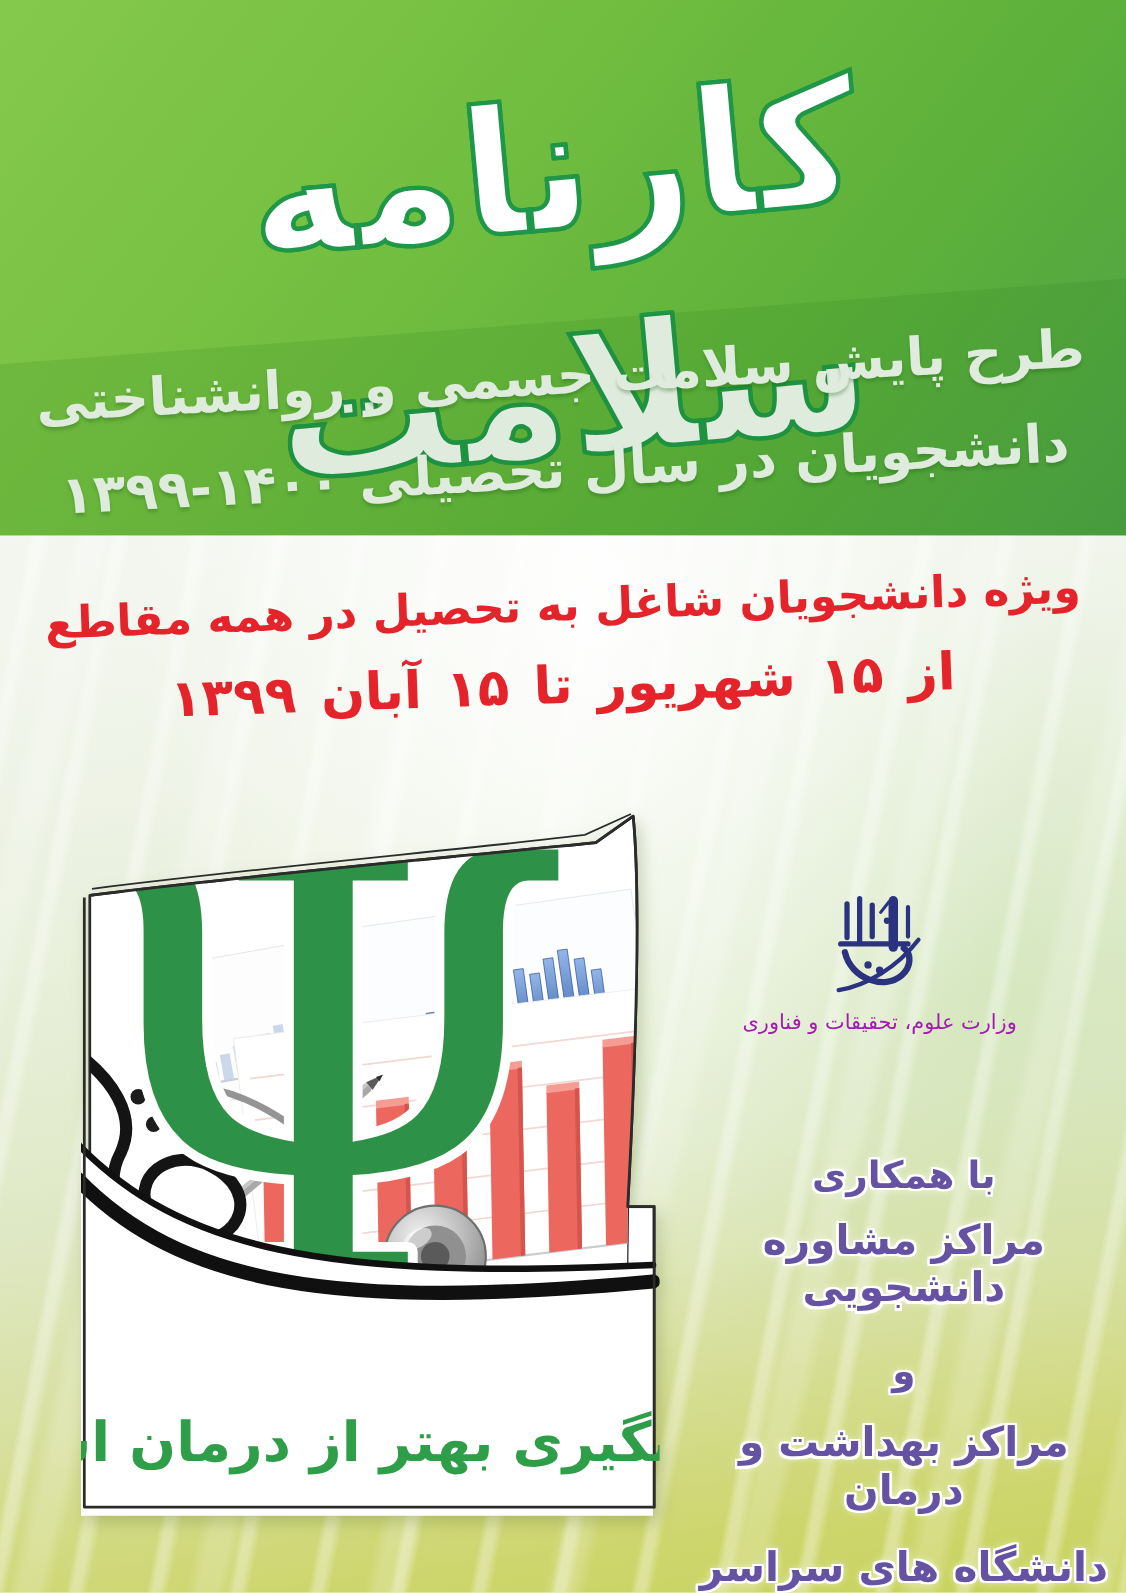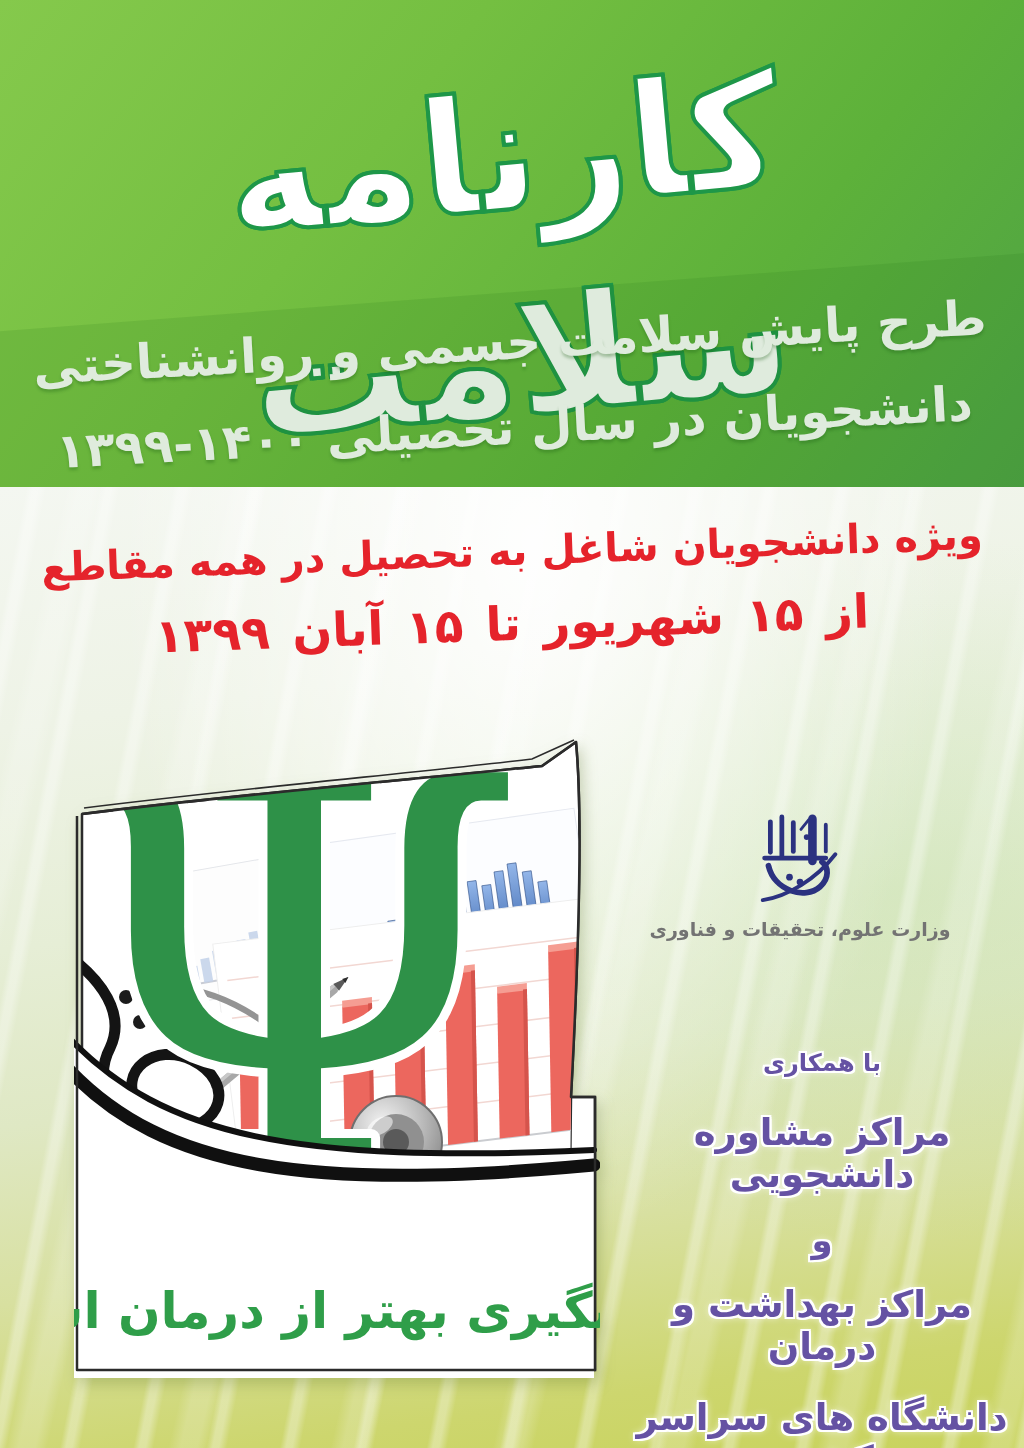--- a/index.html
+++ b/index.html
@@ -44,31 +44,31 @@
     font-size:47px;font-weight:bold;color:#e5232b;word-spacing:6px;
     transform:rotate(-2deg);}
 
   
   .cardsvg{position:absolute;left:74px;top:736px;
     filter:drop-shadow(4px 6px 7px rgba(90,110,40,.28));}
 
   
   .org{position:absolute;left:640px;top:814px;width:320px;text-align:center;}
   .org svg{display:block;margin:0 auto 10px auto;}
-  .org-line{font-size:19px;font-weight:bold;color:#737373;line-height:1.45;}
+  .org-line{font-size:19px;font-weight:normal;color:#a21caf;line-height:1.45;}
 
   
   .coop{position:absolute;left:628px;top:1050px;width:388px;text-align:center;
     color:#6552a3;font-weight:bold;}
   .coop-line{line-height:1.15;
     text-shadow:-2px 0 0 #fff,2px 0 0 #fff,0 -2px 0 #fff,0 2px 0 #fff,
       -2px -2px 0 #fff,2px 2px 0 #fff,-2px 2px 0 #fff,2px -2px 0 #fff,
       0 0 9px rgba(255,255,255,.95);}
-  .coop-l1{font-size:24px;margin-bottom:34px;}
-  .coop-l2{font-size:37px;margin-bottom:24px;}
+  .coop-l1{font-size:34px;margin-bottom:18px;}
+  .coop-l2{font-size:37px;margin-bottom:36px;}
   .coop-l3{font-size:34px;margin-bottom:24px;}
   .coop-l4{font-size:37px;margin-bottom:28px;}
   .coop-l5{font-size:37px;}
 </style>
 </head>
 <body>
 
 <div class="poster">
 
   <div class="banner">

